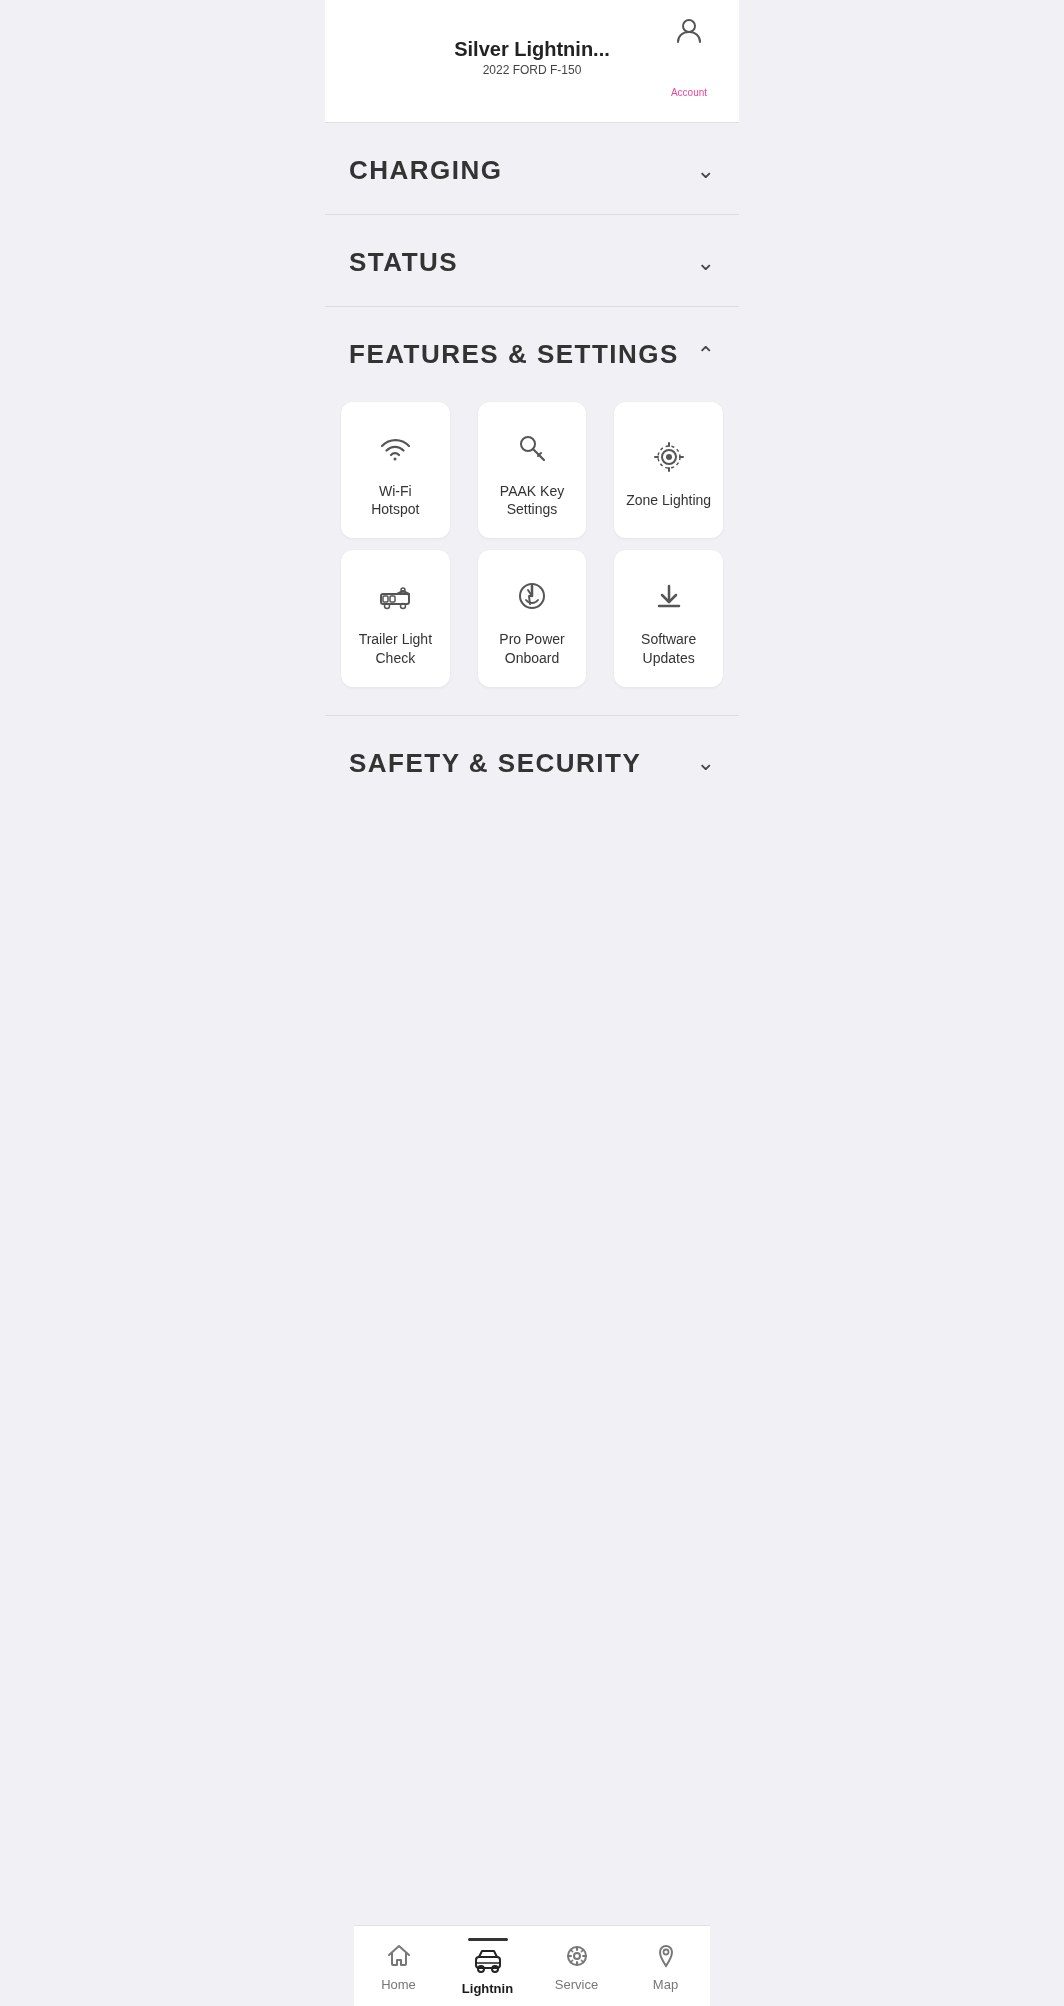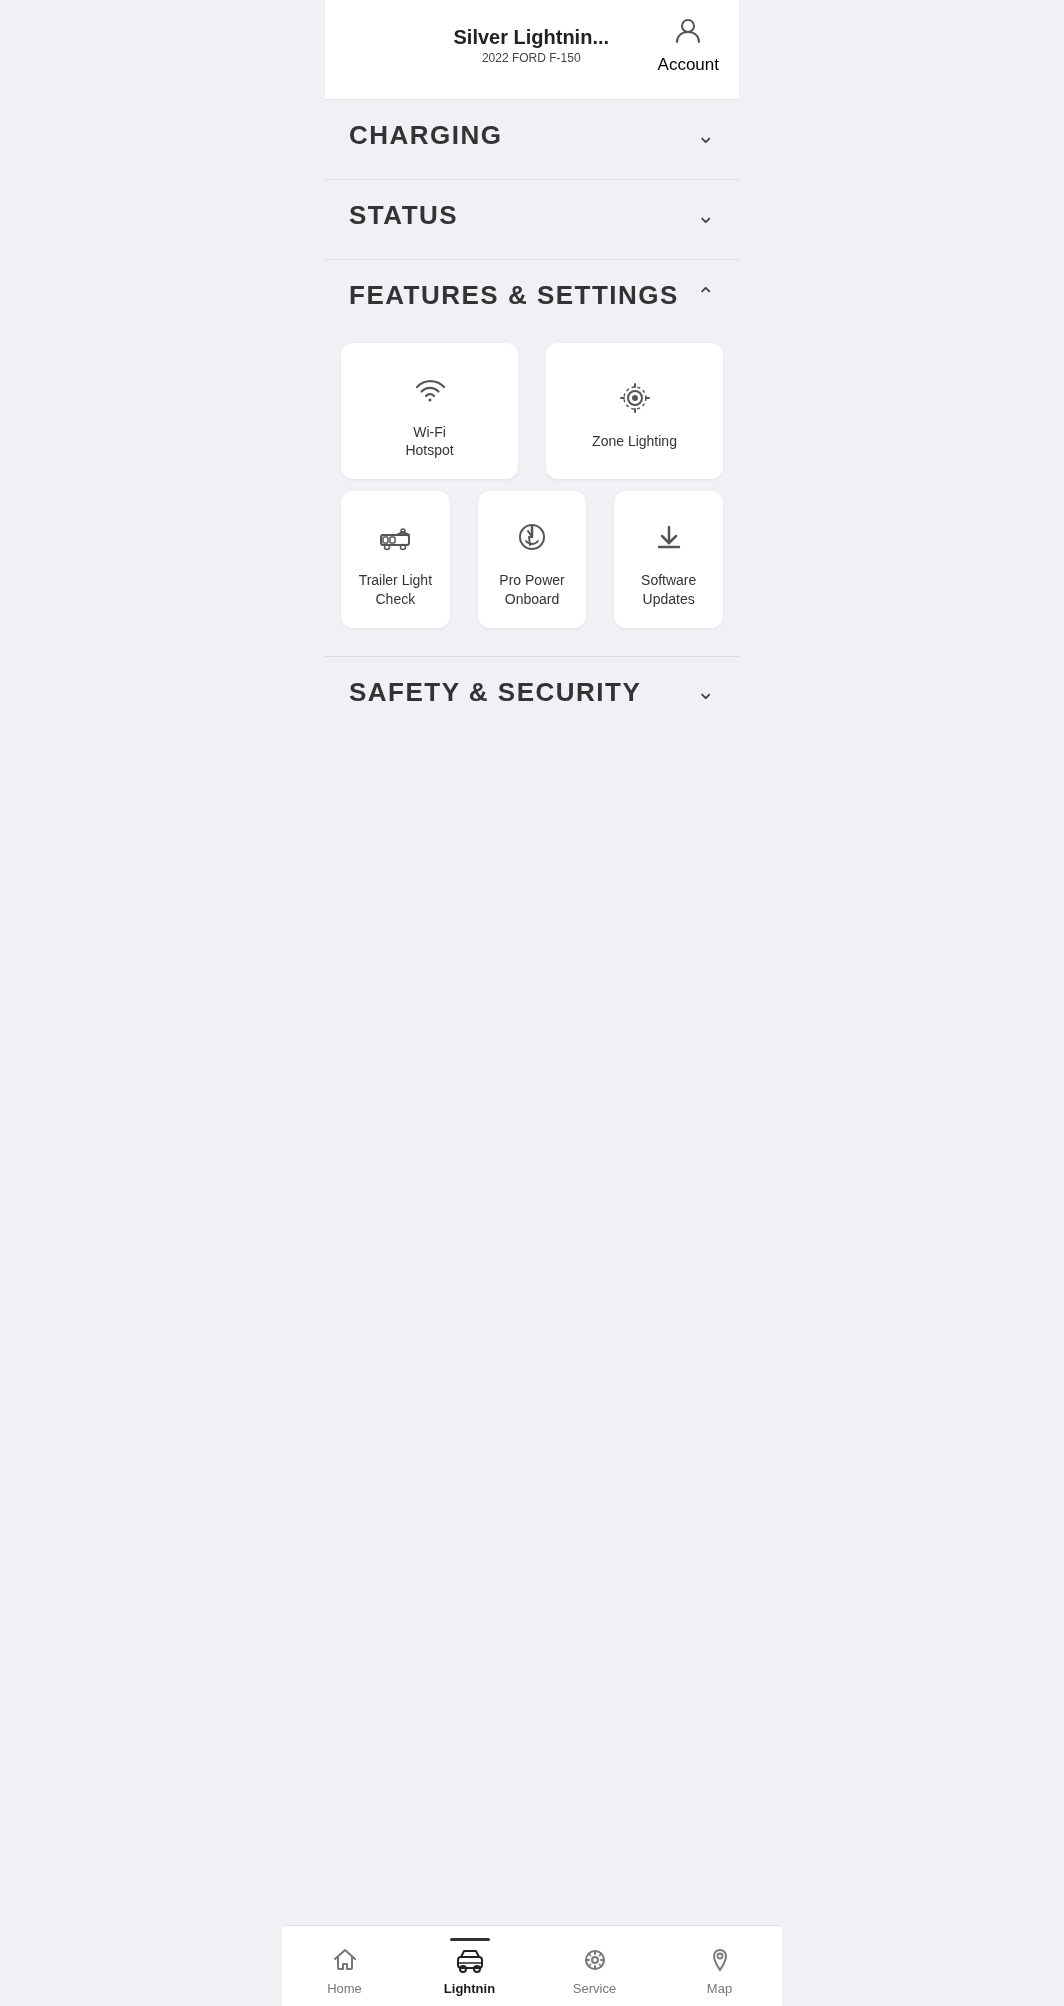--- a/index.html
+++ b/index.html
@@ -46,39 +46,40 @@
       gap: 4px;
       cursor: pointer;
       min-width: 60px;
     }
     .header-account-icon {
       font-size: 28px;
       color: #444;
       line-height: 1;
     }
     .header-account-label {
-      font-size: 17px;
-      color: #000000;
+      font-size: 10px;
+      color: #ec4899;
+      margin-top: 32px;
     }
     .header-spacer {
       min-width: 60px;
     }
 
     
     .section {
       background: #f0f0f5;
       margin-bottom: 0;
     }
 
     .section-header {
       background: #f0f0f5;
       display: flex;
       align-items: center;
       justify-content: space-between;
-      padding: 20px 24px 28px 24px;
+      padding: 32px 24px 28px 24px;
       cursor: pointer;
     }
     .section-title {
       font-size: 26px;
       font-weight: 700;
       letter-spacing: 1.5px;
       color: #333;
       text-transform: uppercase;
     }
     .chevron-icon {
@@ -130,25 +131,25 @@
       width: 36px;
       height: 36px;
     }
 
     
     .bottom-nav {
       position: fixed;
       bottom: 0;
       left: 50%;
       transform: translateX(-50%);
-      width: 500px;
+      width: 356px;
       background: #ffffff;
       border-top: 1px solid #e0e0e0;
       display: flex;
-      align-items: flex-end;
+      align-items: center;
     }
     .nav-item {
       flex: 1;
       display: flex;
       flex-direction: column;
       align-items: center;
       justify-content: center;
       padding: 12px 4px 10px 4px;
       cursor: pointer;
       gap: 4px;
@@ -242,20 +243,30 @@
             <svg class="icon-svg" viewBox="0 0 36 36" fill="none">
               <path d="M5 16c3.6-3.6 8.5-5.8 13.5-5.8s9.9 2.2 13.5 5.8" stroke="#555" stroke-width="2.2" stroke-linecap="round" fill="none"></path>
               <path d="M9.5 20.5c2.3-2.3 5.4-3.7 8.5-3.7s6.2 1.4 8.5 3.7" stroke="#555" stroke-width="2.2" stroke-linecap="round" fill="none"></path>
               <path d="M14 25c1.1-1.1 2.6-1.8 4-1.8s2.9.7 4 1.8" stroke="#555" stroke-width="2.2" stroke-linecap="round" fill="none"></path>
               <circle cx="18" cy="29" r="1.5" fill="#555"></circle>
             </svg>
           </div>
           <span class="feature-label">Wi-Fi<br>Hotspot</span>
         </div>
 
+        <div class="feature-card">
+          <div class="feature-icon">
+            <svg class="icon-svg" viewBox="0 0 36 36" fill="none">
+              <circle cx="14" cy="14" r="7" stroke="#555" stroke-width="2" fill="none"></circle>
+              <line x1="19" y1="19" x2="30" y2="30" stroke="#555" stroke-width="2.2" stroke-linecap="round"></line>
+              <line x1="24" y1="26" x2="27" y2="23" stroke="#555" stroke-width="2" stroke-linecap="round"></line>
+            </svg>
+          </div>
+          <span class="feature-label">PAAK Key<br>Settings</span>
+        </div>
 
         <div class="feature-card">
           <div class="feature-icon">
             <svg class="icon-svg" viewBox="0 0 36 36" fill="none">
               <circle cx="18" cy="18" r="7" stroke="#555" stroke-width="2" fill="none"></circle>
               <circle cx="18" cy="18" r="11" stroke="#555" stroke-width="1.5" fill="none" stroke-dasharray="3 3"></circle>
               <line x1="18" y1="4" x2="18" y2="7" stroke="#555" stroke-width="2" stroke-linecap="round"></line>
               <line x1="18" y1="29" x2="18" y2="32" stroke="#555" stroke-width="2" stroke-linecap="round"></line>
               <line x1="4" y1="18" x2="7" y2="18" stroke="#555" stroke-width="2" stroke-linecap="round"></line>
               <line x1="29" y1="18" x2="32" y2="18" stroke="#555" stroke-width="2" stroke-linecap="round"></line>

